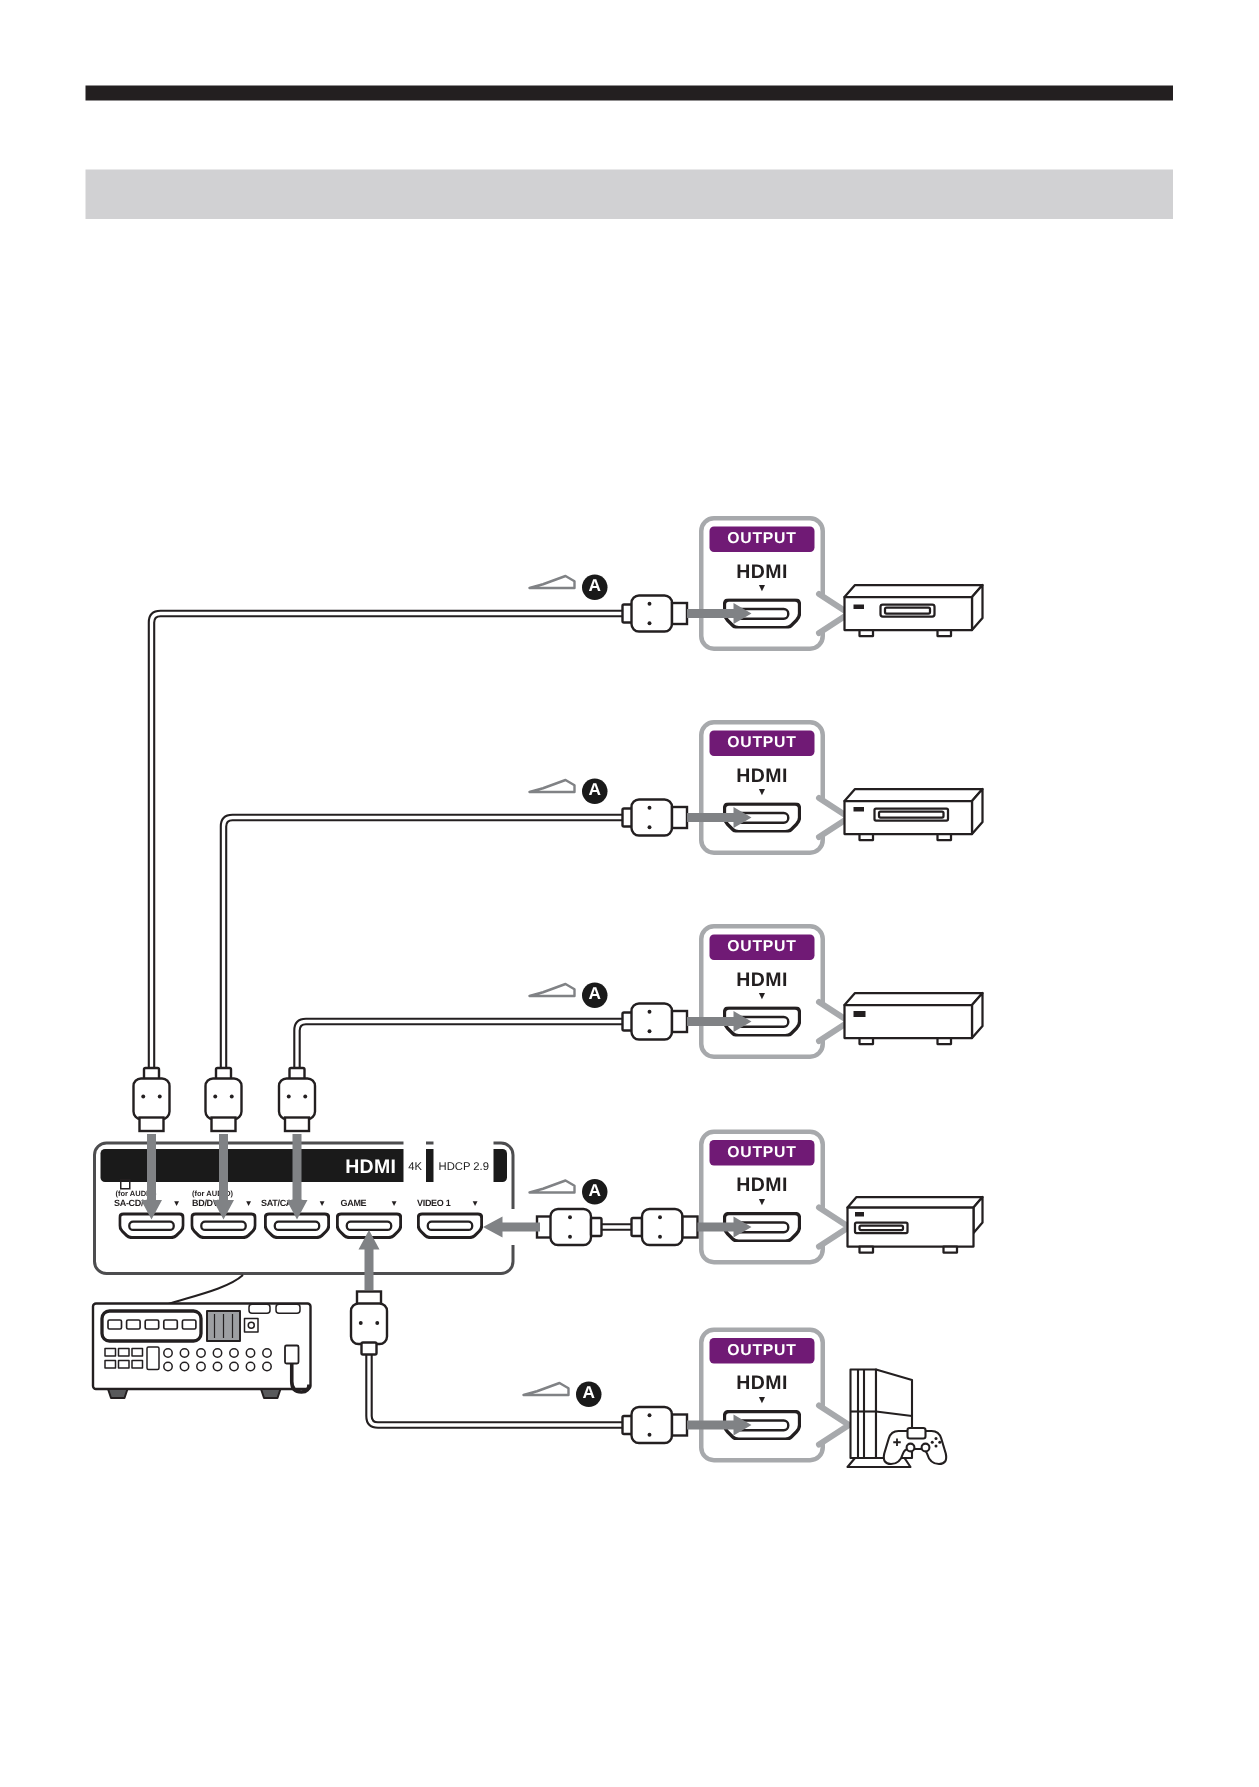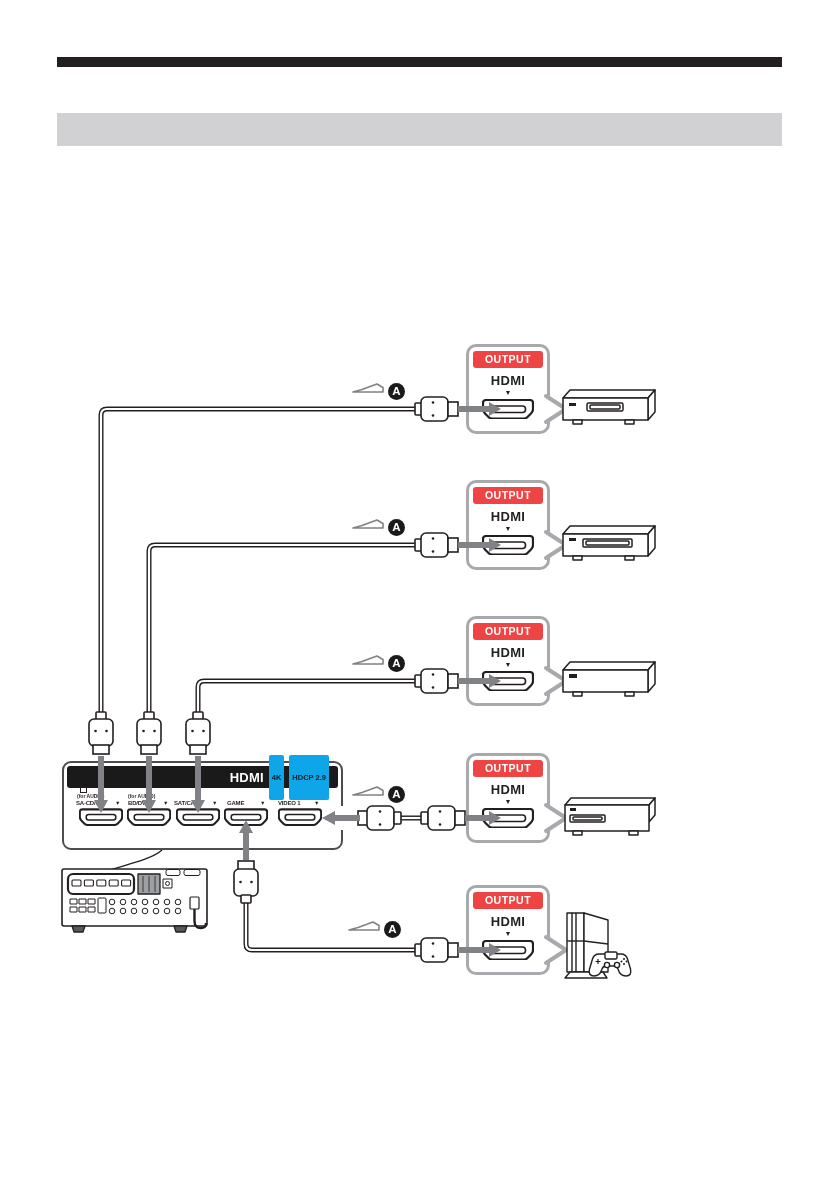--- a/index.html
+++ b/index.html
@@ -5,37 +5,37 @@
   html,body{margin:0;padding:0;background:#fff}
   .stage{position:relative;width:839px;height:1191px;background:#fff;overflow:hidden;
          font-family:"Liberation Sans",sans-serif;color:#231f20}
   .abs{position:absolute}
   .bar-black{left:57px;top:57px;width:725px;height:10px;background:#231f20}
   .bar-gray{left:57px;top:113px;width:725px;height:33px;background:#d1d1d3}
 
   
   .output-box{width:84px;height:90px;left:466px;border:3px solid #a7a9ac;border-radius:10px;
               background:#fff;box-sizing:border-box;text-align:center}
-  .output-head{margin:4px 4px 0 4px;height:17px;line-height:17px;background:#ef4444;color:#fff;
+  .output-head{margin:4px 4px 0 4px;height:17px;line-height:17px;background:#701a75;color:#fff;
                border-radius:3px;font-size:10.5px;font-weight:bold;letter-spacing:.5px}
   .output-hdmi{margin-top:6px;font-size:13px;font-weight:bold;line-height:14px;letter-spacing:.3px}
   .output-tri{font-size:7px;line-height:8px;margin-top:1px}
   .output-port{margin-top:2px}
 
   
   .cable-badge{width:17px;height:17px;border-radius:50%;background:#1a1a1a;color:#fff;
                font-size:11.5px;font-weight:bold;line-height:17px;text-align:center}
 
   
   .panel{left:62px;top:761px;width:281px;height:89px;border:2px solid #4d4d4f;border-radius:9px;
          background:#fff;box-sizing:border-box}
   .panel-strip{position:absolute;left:3px;top:3px;width:271px;height:22px;background:#1a1a1a;border-radius:3px;
                display:flex;align-items:center;justify-content:flex-end;gap:5px;padding-right:9px;box-sizing:border-box}
   .panel-hdmi{color:#fff;font-size:13px;font-weight:bold;letter-spacing:.2px}
-  .chip{background:#0ea5e9;color:#1a1a1a;font-size:7.5px;font-weight:bold;line-height:9px;
+  .chip{background:#ffffff;color:#1a1a1a;font-size:7.5px;font-weight:normal;line-height:9px;
         padding:18px 3px;border-radius:2px;white-space:nowrap}
   .port-note{position:absolute;font-size:5px;font-weight:bold;white-space:nowrap}
   .port-label{position:absolute;font-size:6px;font-weight:bold;white-space:nowrap;letter-spacing:-.2px}
   .port-tri{position:absolute;font-size:5.5px;font-weight:bold}
   .sq-icon{position:absolute;width:5px;height:5px;border:1.2px solid #231f20}
   .overlay{left:0;top:0;pointer-events:none}
 </style>
 </head>
 <body>
 

